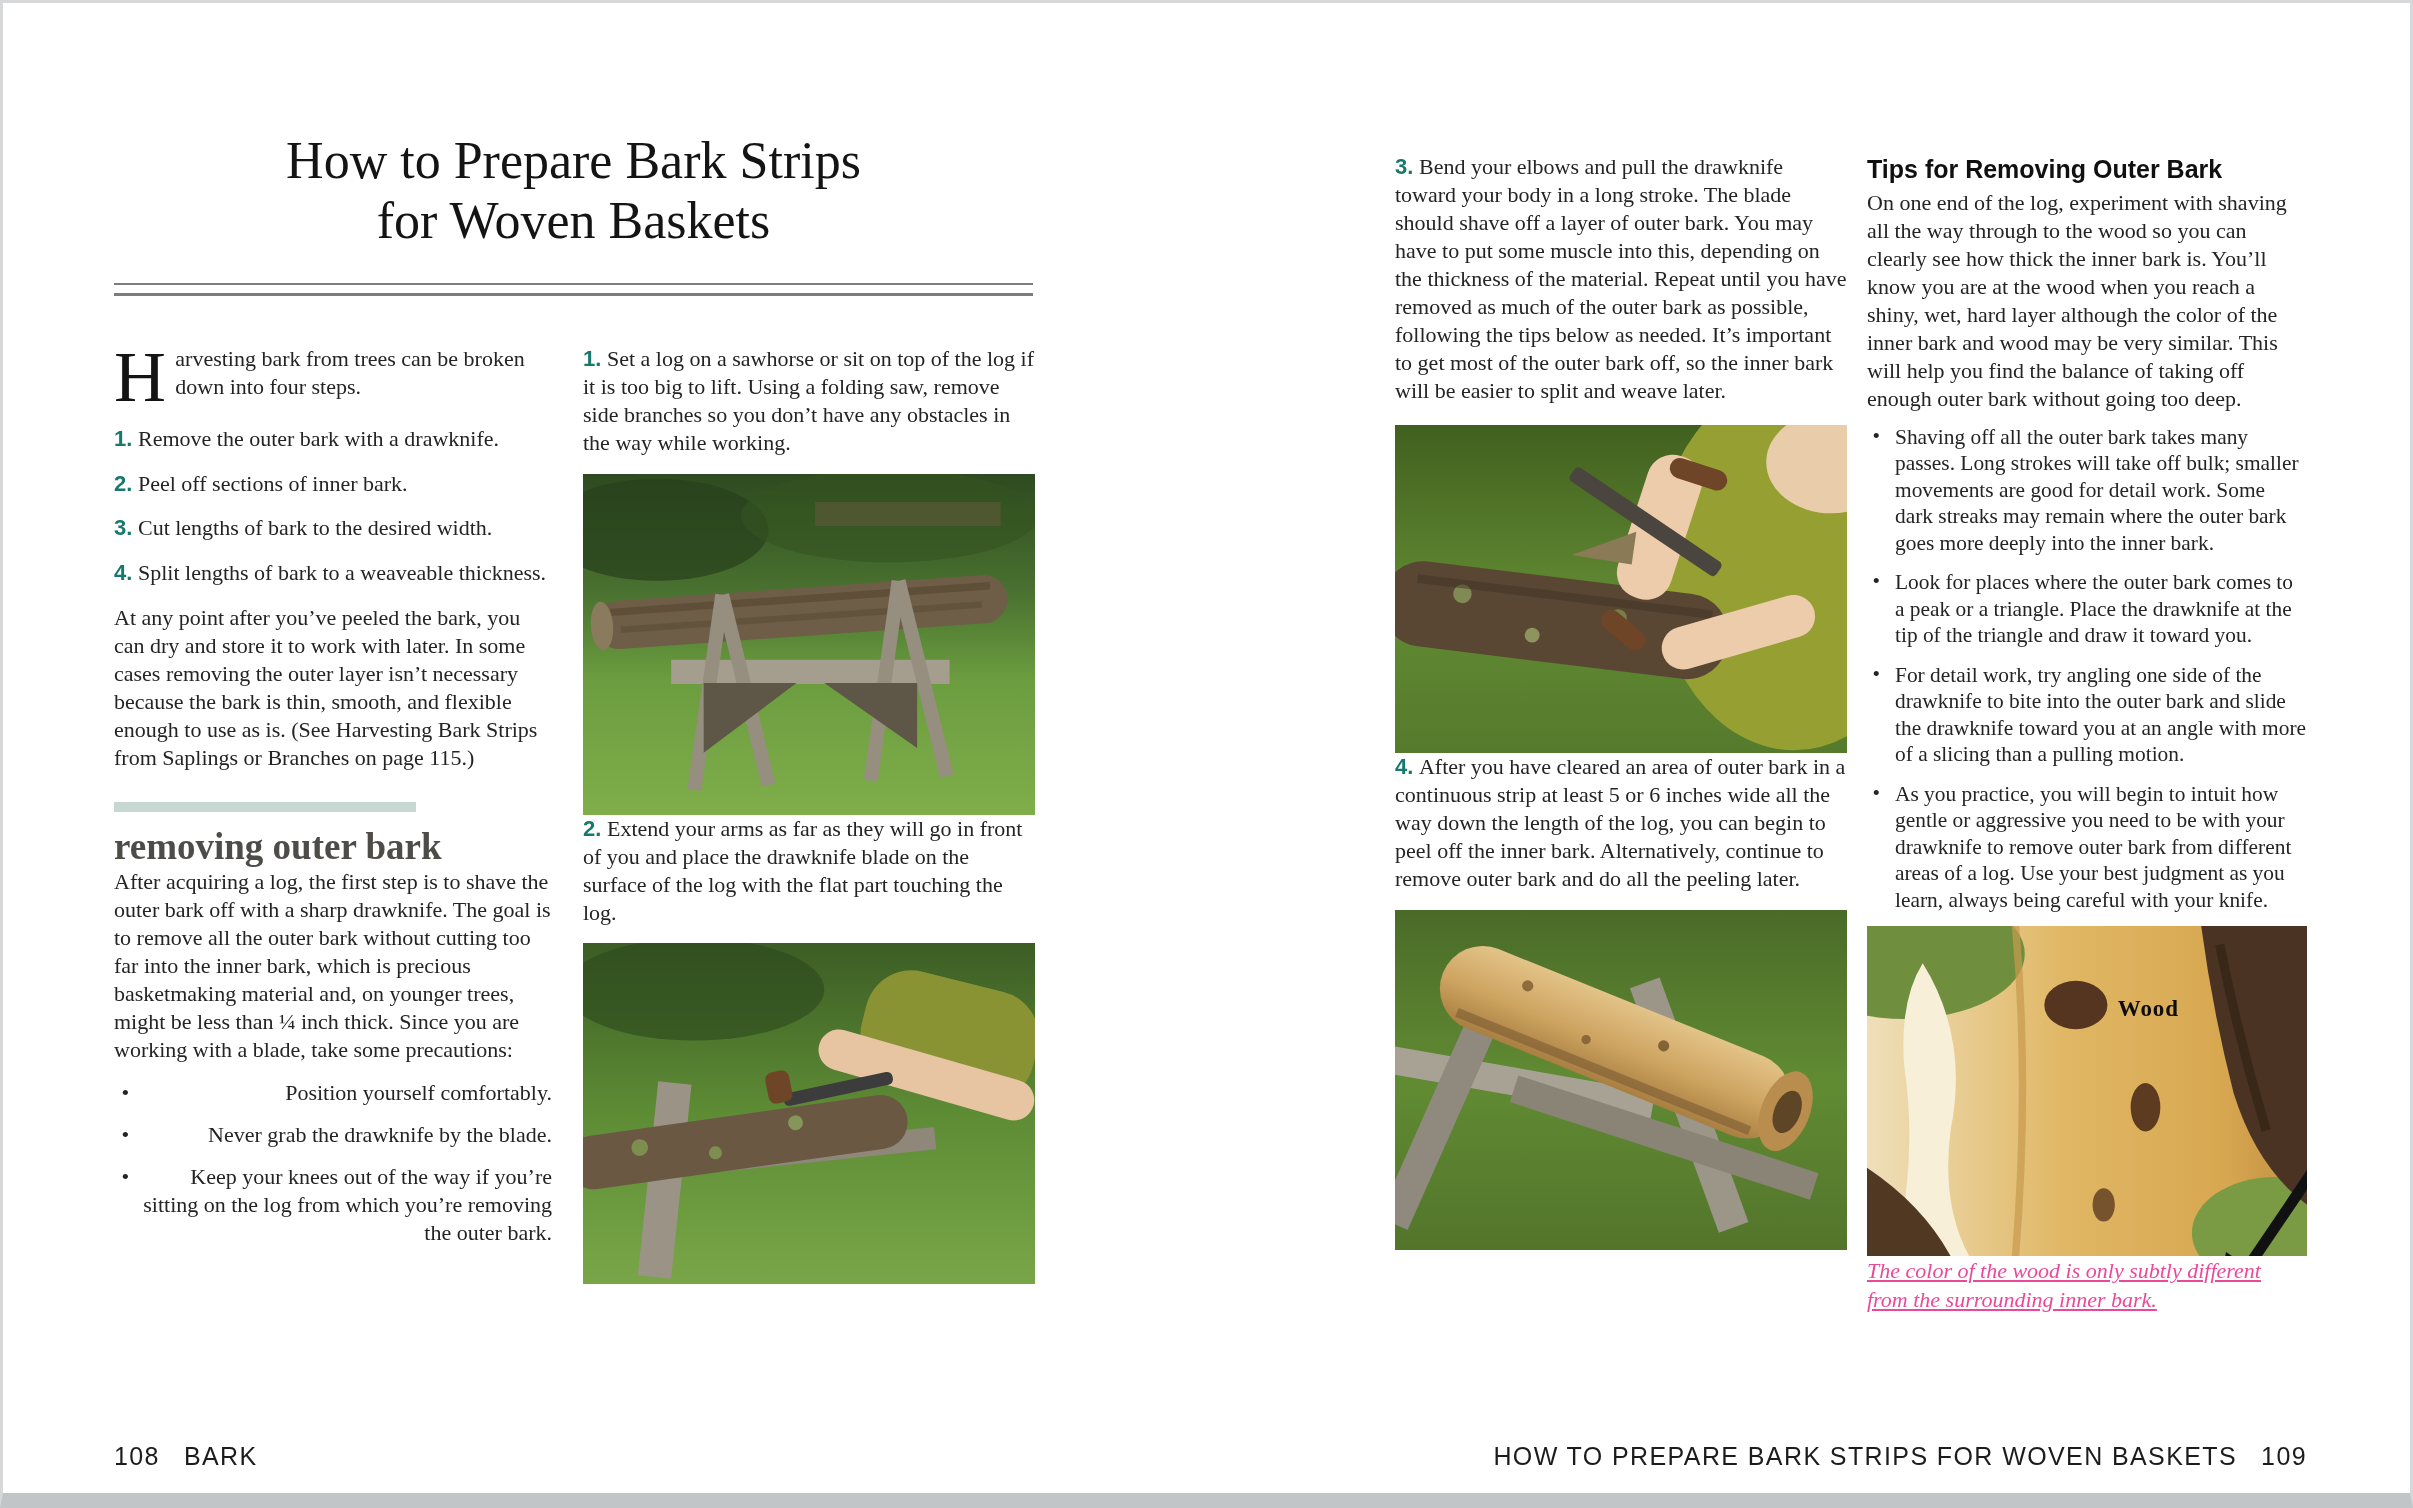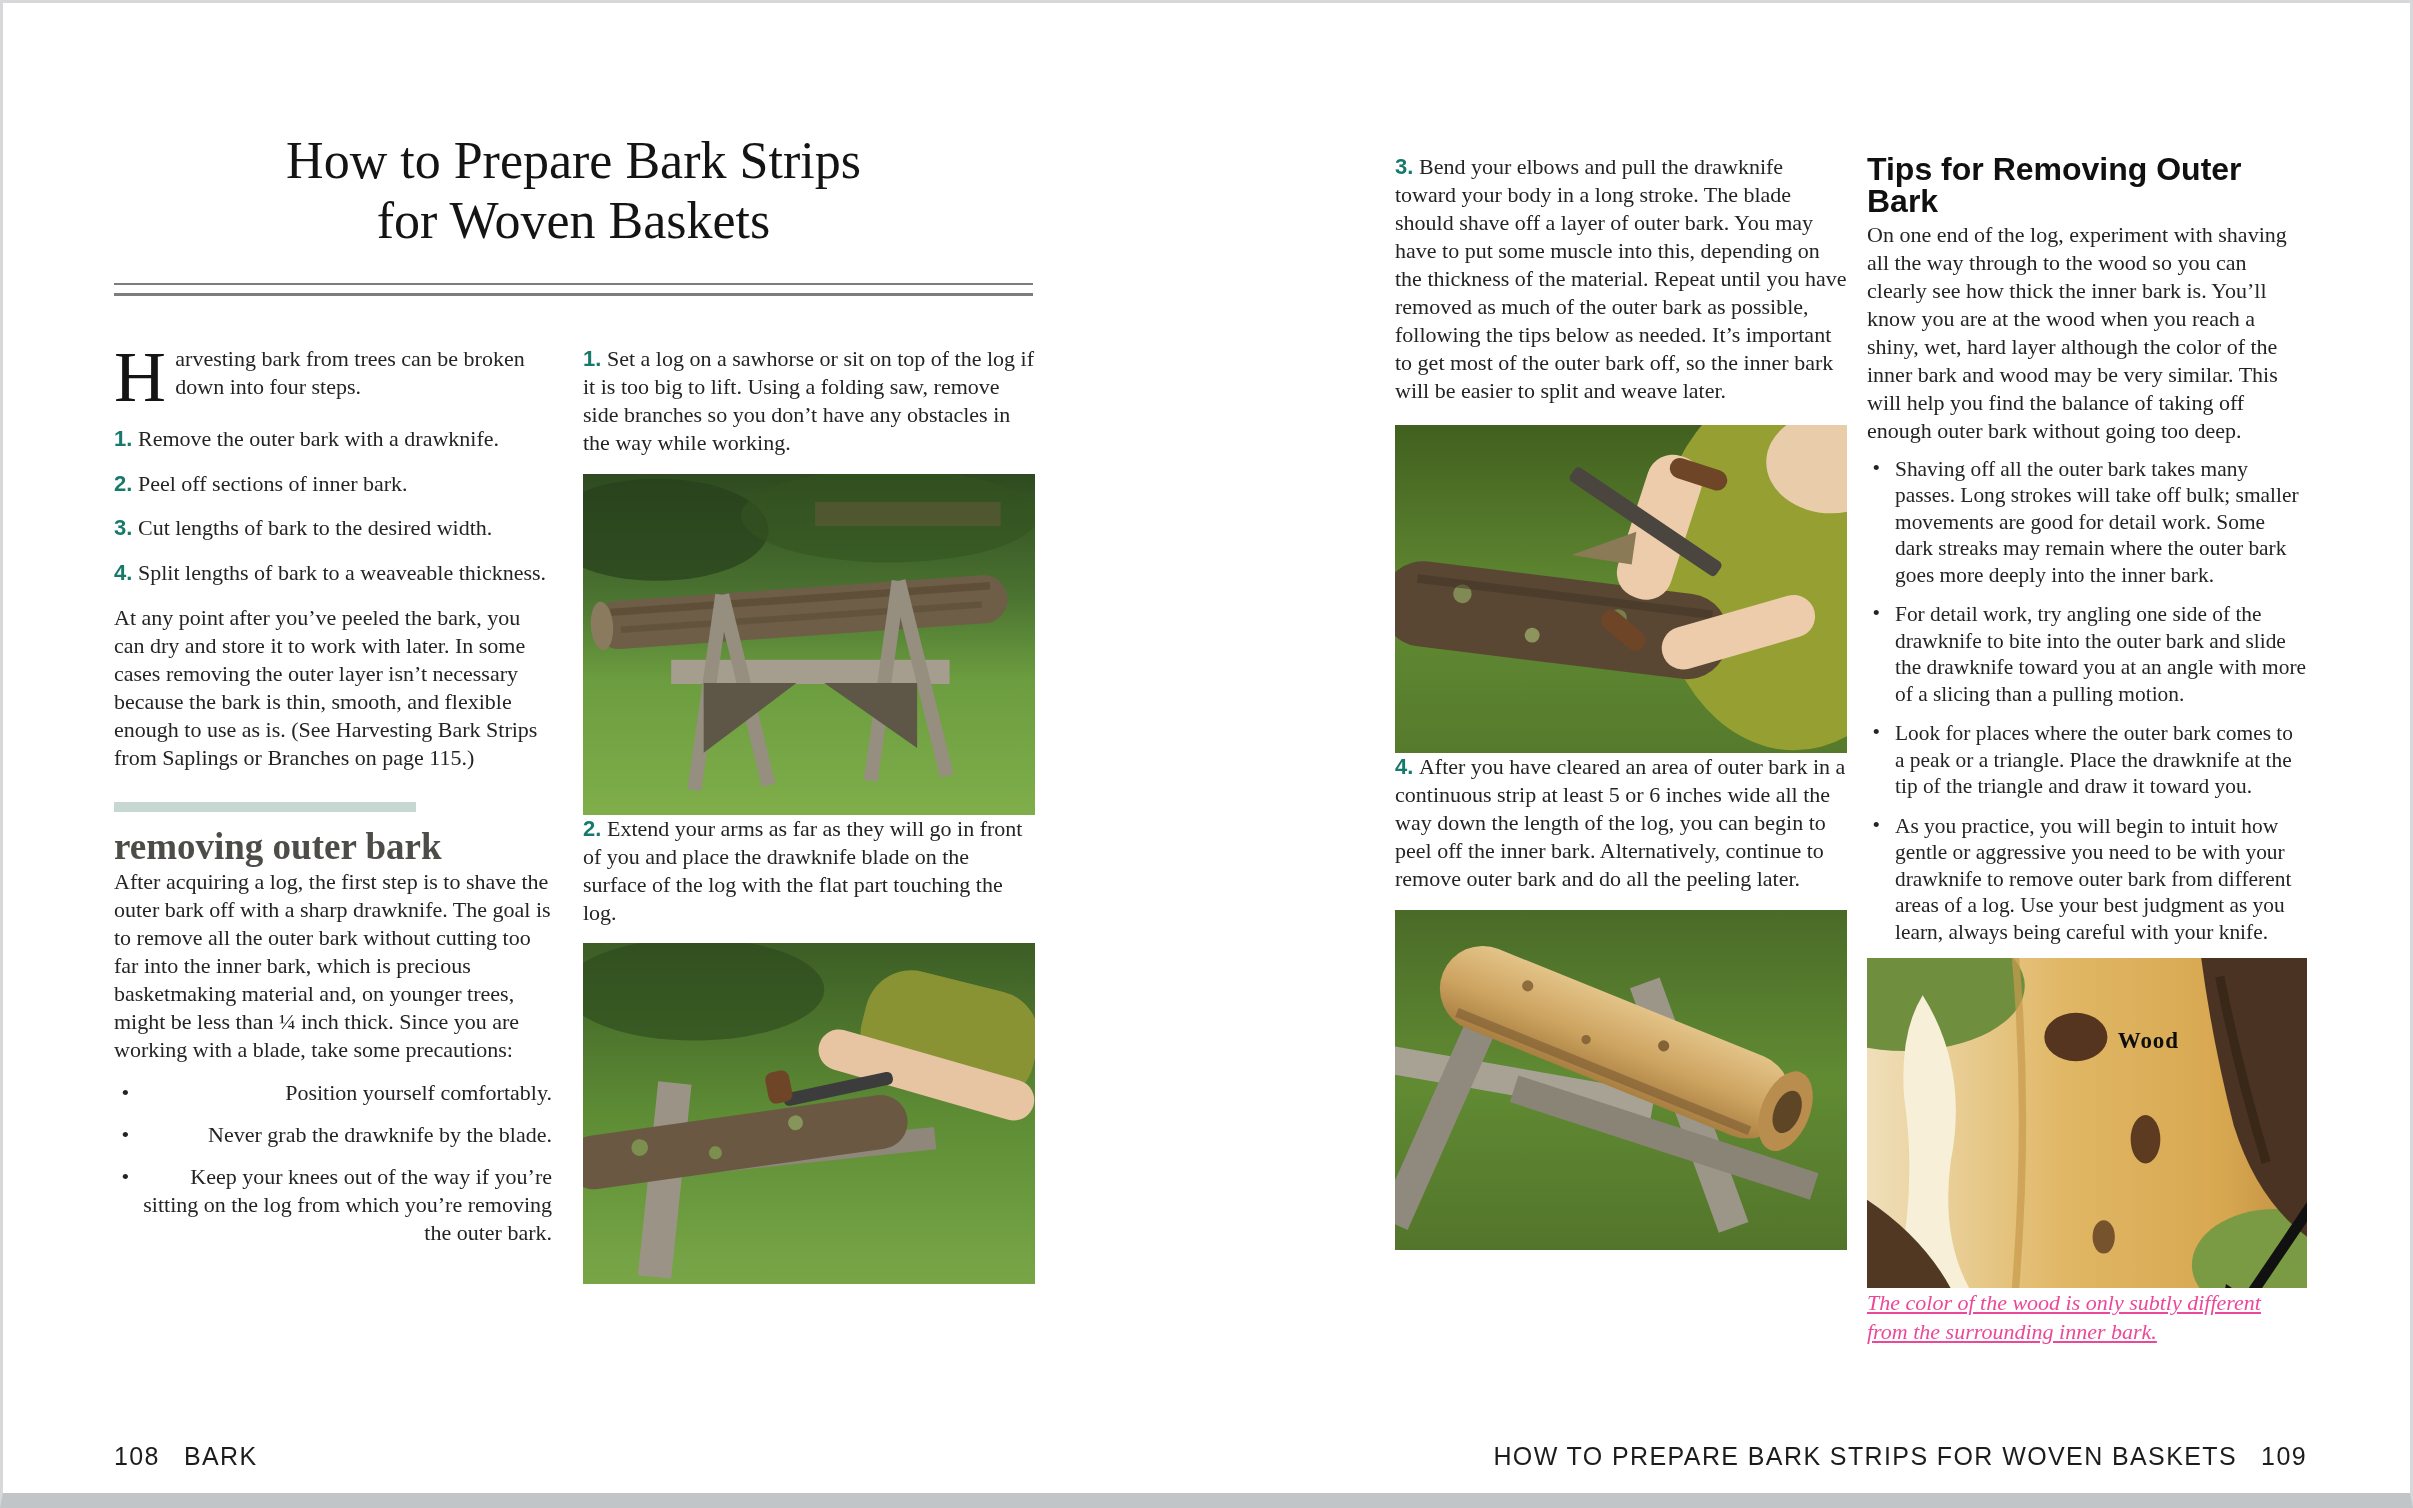--- a/index.html
+++ b/index.html
@@ -55,21 +55,21 @@
   .photo{
     position:relative;width:100%;overflow:hidden;background:#84cc16;
   }
   .photo svg{display:block;width:100%;height:100%;}
   .mt18{margin-top:16.7px;}
   .mt22{margin-top:20.4px;}
   .mt28{margin-top:26px;}
   .mt30{margin-top:28px;}
   .tips-heading{
     font-family:"Liberation Sans", sans-serif;font-weight:bold;
-    font-size:32px;line-height:32px;color:#101010;margin:0 0 3.7px 0;
+    font-size:25px;line-height:32px;color:#101010;margin:0 0 3.7px 0;
   }
   .tips-body{font-size:22px;line-height:28px;}
   ul.tips{list-style:none;margin:11px 0 0 0;padding:0;font-size:21.4px;line-height:26.5px;}
   ul.tips li{position:relative;padding-left:28px;margin-bottom:13px;}
   ul.tips li::before{content:"•";position:absolute;left:5.6px;top:-0.9px;}
   .caption{
     margin-top:15px;font-style:italic;font-size:22px;line-height:29px;color:#ec4899;text-decoration:underline;
   }
   .wood-label{
     position:absolute;left:57%;top:21%;
@@ -246,22 +246,22 @@
         </g>
       </svg>
     </div>
   </div>
 
   <div class="col tips-body" style="left:1864px;top:150px;width:440px;">
     <h3 class="tips-heading">Tips for Removing Outer Bark</h3>
     <p>On one end of the log, experiment with shaving all the way through to the wood so you can clearly see how thick the inner bark is. You’ll know you are at the wood when you reach a shiny, wet, hard layer although the color of the inner bark and wood may be very similar. This will help you find the balance of taking off enough outer bark without going too deep.</p>
     <ul class="tips">
       <li>Shaving off all the outer bark takes many passes. Long strokes will take off bulk; smaller movements are good for detail work. Some dark streaks may remain where the outer bark goes more deeply into the inner bark.</li>
+      <li>Look for places where the outer bark comes to a peak or a triangle. Place the drawknife at the tip of the triangle and draw it toward you.</li>
       <li>For detail work, try angling one side of the drawknife to bite into the outer bark and slide the drawknife toward you at an angle with more of a slicing than a pulling motion.</li>
-      <li>Look for places where the outer bark comes to a peak or a triangle. Place the drawknife at the tip of the triangle and draw it toward you.</li>
       <li>As you practice, you will begin to intuit how gentle or aggressive you need to be with your drawknife to remove outer bark from different areas of a log. Use your best judgment as you learn, always being careful with your knife.</li>
     </ul>
 
     <div class="photo" style="height:330px;margin-top:9.3px;">
       <svg viewBox="0 0 474 355" preserveAspectRatio="none">
         <defs>
           <linearGradient id="g5" x1="0" y1="0" x2="1" y2="0">
             <stop offset="0" stop-color="#efdfba"></stop>
               <stop offset="0.45" stop-color="#e0b765"></stop>
             <stop offset="0.8" stop-color="#d8a851"></stop>

